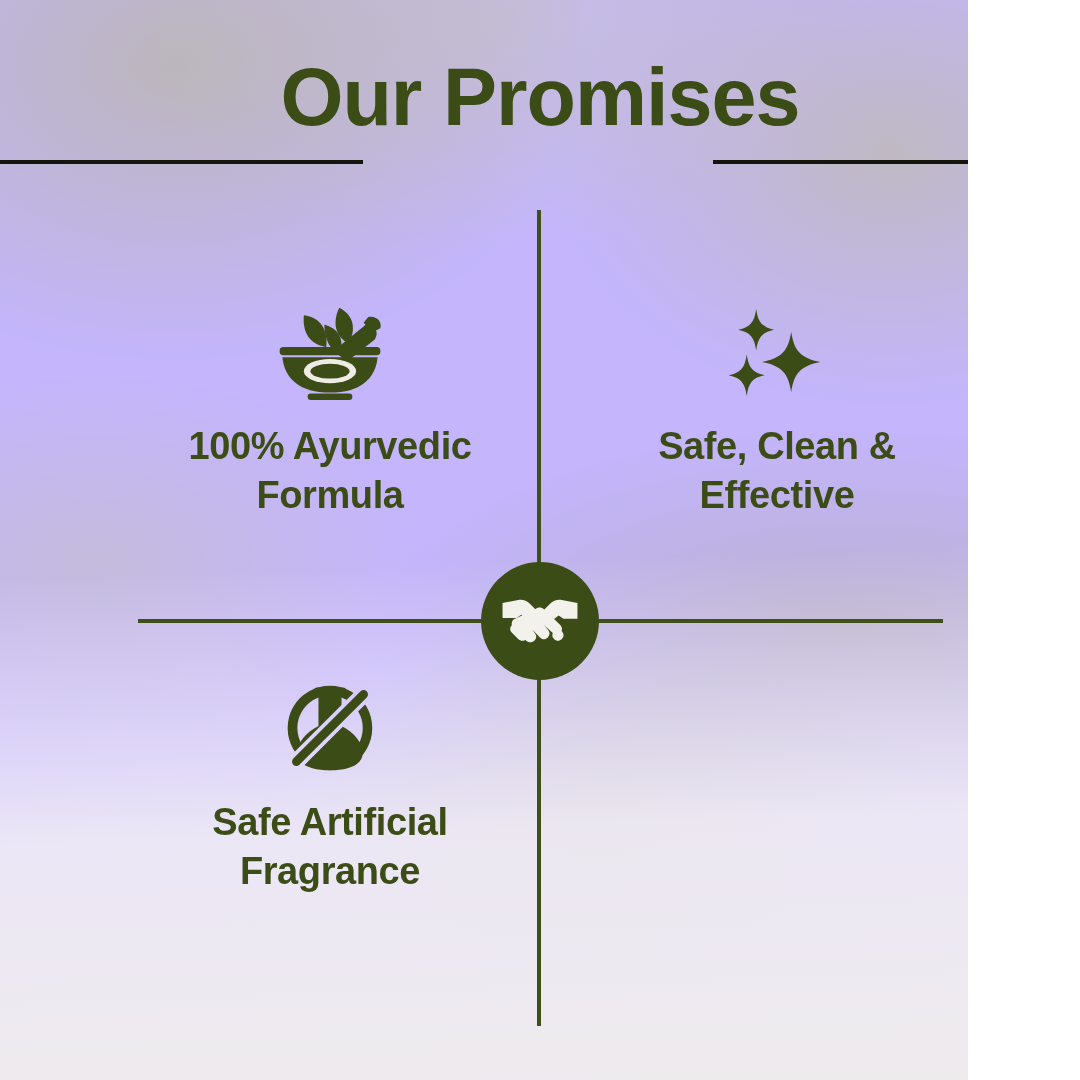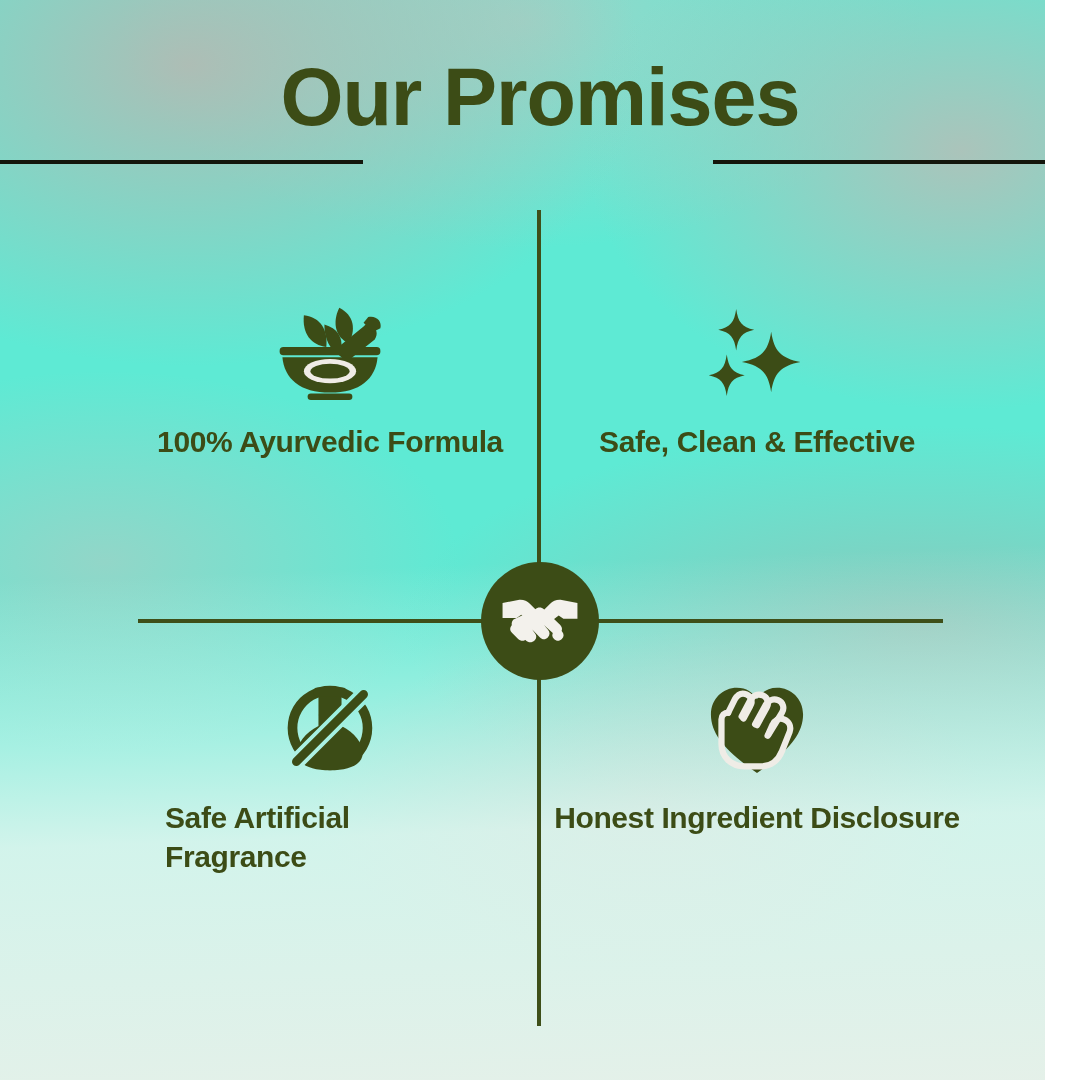--- a/index.html
+++ b/index.html
@@ -8,24 +8,25 @@
   }
   body {
     width: 1080px;
     height: 1080px;
     overflow: hidden;
     font-family: "Liberation Sans", sans-serif;
   }
 
   #poster {
     position: relative;
-    width: 1045px;
+    width: 936px;
     height: 1080px;
-    background: #5eead4;
+    background: #c4b5fd;
     overflow: hidden;
+    padding-left: 32px;
   }
 
   
   .bg-layer {
     position: absolute;
     inset: 0;
     pointer-events: none;
   }
   .bg-a {
     background:
@@ -102,36 +103,36 @@
 
   
   .cell {
     position: absolute;
     width: 440px;
     display: flex;
     flex-direction: column;
     align-items: center;
   }
   .cell-tl { left:  110px; top: 300px; }
-  .cell-tr { left:  537px; top: 300px; }
+  .cell-tr { left:  557px; top: 300px; }
   .cell-bl { left:  110px; top: 676px; }
   .cell-br { left:  537px; top: 676px; }
 
   .cell-icon {
     height: 104px;
     display: flex;
     align-items: center;
     justify-content: center;
   }
   .cell-icon svg { display: block; }
 
   .cell-label {
     margin-top: 18px;
-    text-align: left;
-    font-size: 30px;
+    text-align: center;
+    font-size: 38px;
     font-weight: 700;
     line-height: 1.3;
     letter-spacing: -0.4px;
     color: #3c4c16;
     max-width: 400px;
   }
   .cell-tl .cell-label { max-width: 360px; }
   .cell-tr .cell-label { max-width: 330px; }
   .cell-bl .cell-label { max-width: 330px; }
   .cell-br .cell-label { max-width: 420px; }
@@ -209,36 +210,20 @@
 
           <path d="M40 38 L64 38 L64 50 C78 57 86 68 86 78 C86 90 72 96 52 96 C32 96 18 90 18 78 C18 68 26 57 40 50 Z"></path>
         </g>
 
         <line x1="17" y1="87" x2="87" y2="17" stroke="#3c4c16" stroke-width="9" stroke-linecap="round"></line>
       </svg>
     </div>
     <div class="cell-label">Safe Artificial Fragrance</div>
   </div>
 
-  <div class="cell cell-br">
-    <div class="cell-icon">
-      <svg viewBox="0 0 108 100" width="104" height="96" aria-hidden="true">
-
-        <path d="M54 97 C24 76 6 58 6 36 C6 19 19 8 33 8 C43 8 50 13 54 20 C58 13 65 8 75 8 C89 8 102 19 102 36 C102 58 84 76 54 97 Z" fill="#3c4c16"></path>
-
-        <g fill="none" stroke="#efece6" stroke-width="6.5" stroke-linecap="round" stroke-linejoin="round">
-          <path d="M24 34 C20 34 17 37 17 41 L17 67 C17 80 27 90 41 90 L58 90 C68 90 76 84 80 74 L88 54 C90 48 87 43 82 41 C77 39 72 42 70 47 L65 58"></path>
-          <path d="M66 57 L80 34 C83 29 81 23 76 21 C71 19 66 21 63 26 L52 46"></path>
-          <path d="M54 47 L64 29 C67 24 65 18 60 16 C55 14 50 16 47 21 L38 38"></path>
-          <path d="M40 40 L47 27 C50 22 48 17 43 15 C38 13 34 15 31 20 L24 34"></path>
-        </g>
-      </svg>
-    </div>
-    <div class="cell-label">Honest Ingredient Disclosure</div>
-  </div>
 
   <div class="center-badge">
     <span>
       <svg viewBox="0 0 100 70" width="78" height="55" fill="#f3f1ec" aria-hidden="true">
 
         <path d="M2 12 L22 8 C28 7 33 9 37 13 L45 21 L33 33 L26 27 L20 31 L2 31 Z"></path>
 
         <path d="M98 12 L78 8 C72 7 67 9 63 13 L54 22 L66 34 L74 28 L80 32 L98 32 Z"></path>
 
         <path d="M44 20 C47 17 52 17 55 20 L76 40 C79 43 79 47 76 50 C73 53 69 53 66 50 L55 40 L60 46 C63 49 63 53 60 56 C57 59 53 59 50 56 L40 46 L43 50 C46 53 46 57 43 60 C40 63 35 63 32 60 L16 44 C13 41 13 36 16 33 Z"></path>

